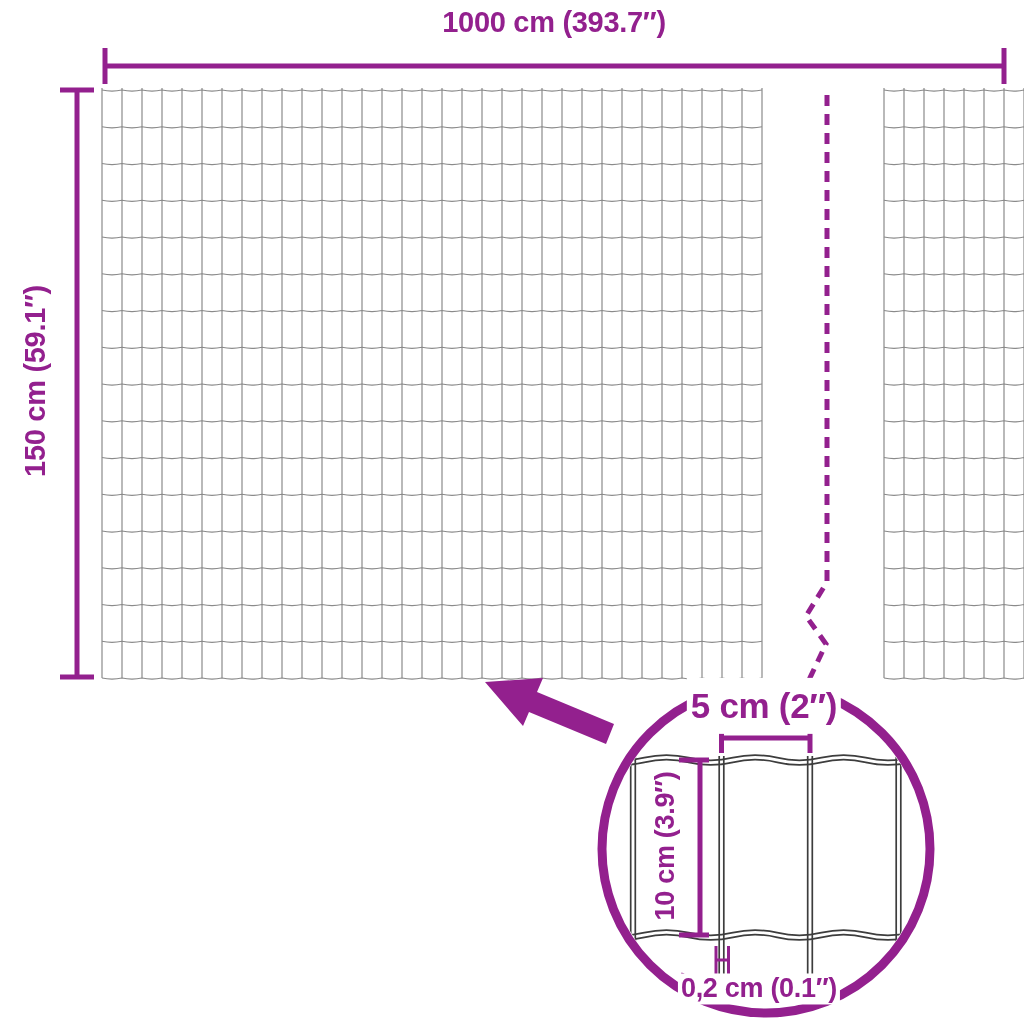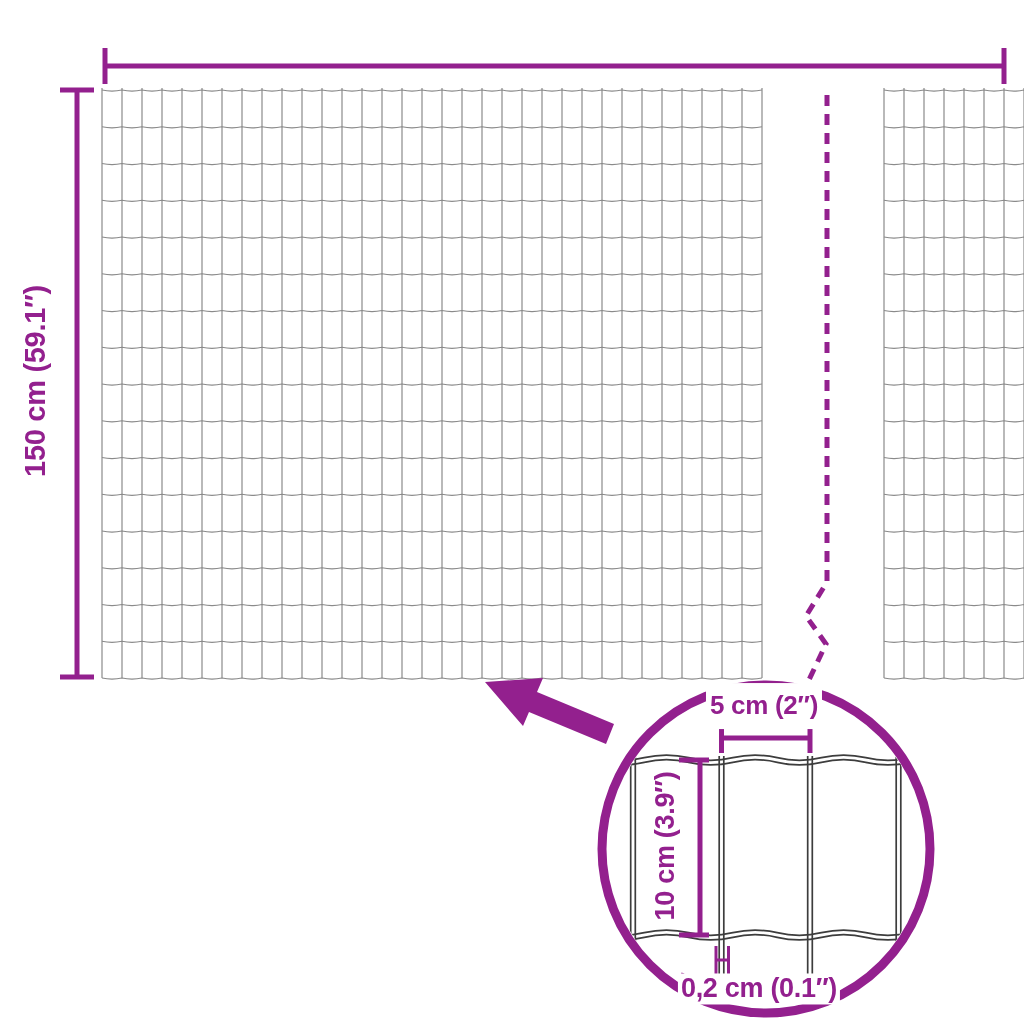--- a/index.html
+++ b/index.html
@@ -12,21 +12,21 @@
   .dim-label{
     position:absolute;
     font-weight:bold;
     color:var(--accent,#93208E);
     letter-spacing:-0.3px;
     line-height:1.15;
     white-space:nowrap;
   }
   .label-total-width{left:104px;top:6px;width:900px;text-align:center;font-size:29px;}
   .label-total-height{left:36px;top:381px;transform:translate(-50%,-50%) rotate(-90deg);font-size:29px;}
-  .label-cell-width{left:764px;top:706px;transform:translate(-50%,-50%);font-size:26px;background:var(--bg,#fff);padding:8px 4px;}
+  .label-cell-width{left:764px;top:706px;transform:translate(-50%,-50%);font-size:35px;background:var(--bg,#fff);padding:8px 4px;}
   .label-cell-height{left:666px;top:846px;transform:translate(-50%,-50%) rotate(-90deg);font-size:27px;}
   .label-wire{left:759px;top:989px;transform:translate(-50%,-50%);font-size:27px;background:var(--bg,#fff);padding:0 3px;}
 </style>
 </head>
 <body>
 
 <div class="stage">
   <svg id="diagram-svg" width="1024" height="1024" viewBox="0 0 1024 1024">
       <g stroke="#8A8A8A" stroke-width="1.2" fill="none">
         <line x1="102" y1="88" x2="102" y2="678"></line>
@@ -152,17 +152,18 @@
       </g>
       <g stroke="#93208E" stroke-width="3">
         <line x1="716" y1="946" x2="716" y2="974"></line>
         <line x1="728.5" y1="946" x2="728.5" y2="974"></line>
         <line x1="716" y1="960" x2="728.5" y2="960"></line>
         <line x1="683" y1="973" x2="677" y2="988"></line>
       </g>
       <circle cx="766" cy="849" r="164" fill="none" stroke="#93208E" stroke-width="9"></circle>
     </svg>
 
+  <div class="dim-label label-total-width">1000 cm (393.7″)</div>
   <div class="dim-label label-total-height">150 cm (59.1″)</div>
   <div class="dim-label label-cell-width">5 cm (2″)</div>
   <div class="dim-label label-cell-height">10 cm (3.9″)</div>
   <div class="dim-label label-wire">0,2 cm (0.1″)</div>
 </div>
 
 </body></html>

